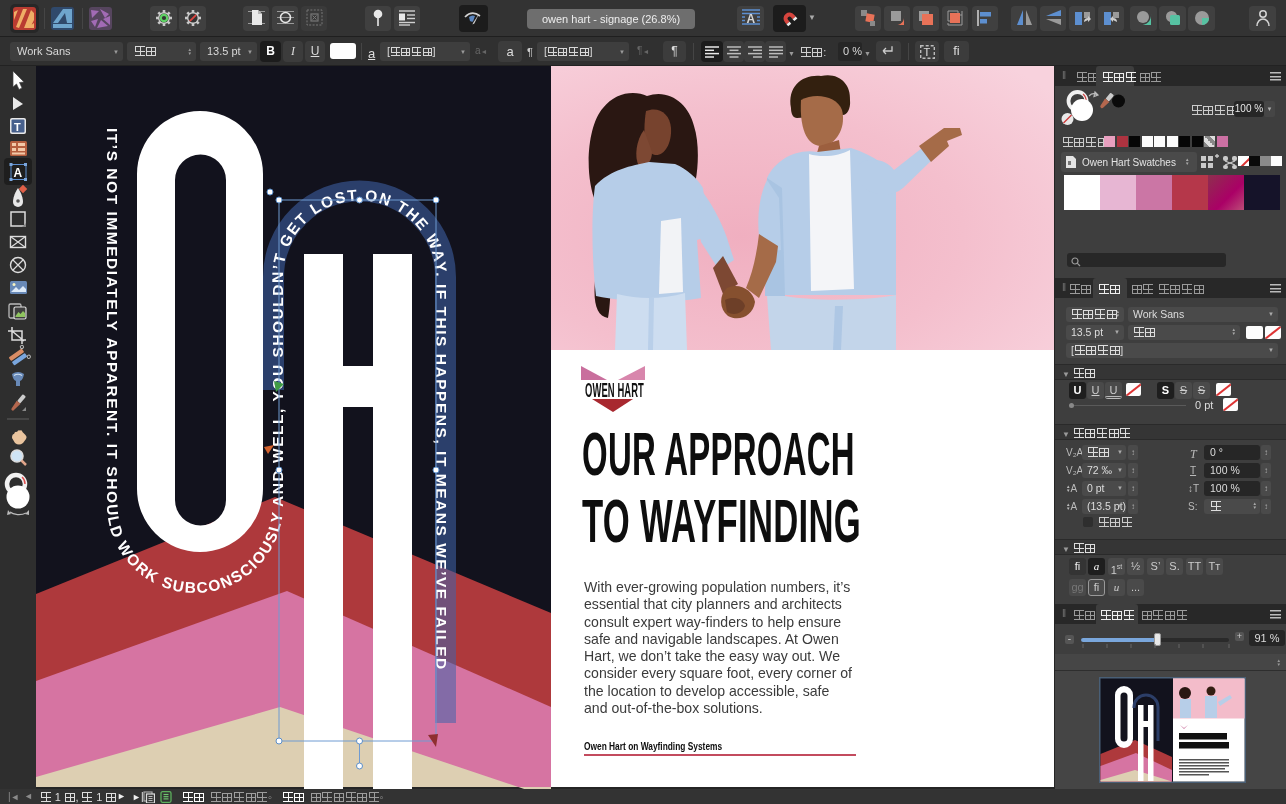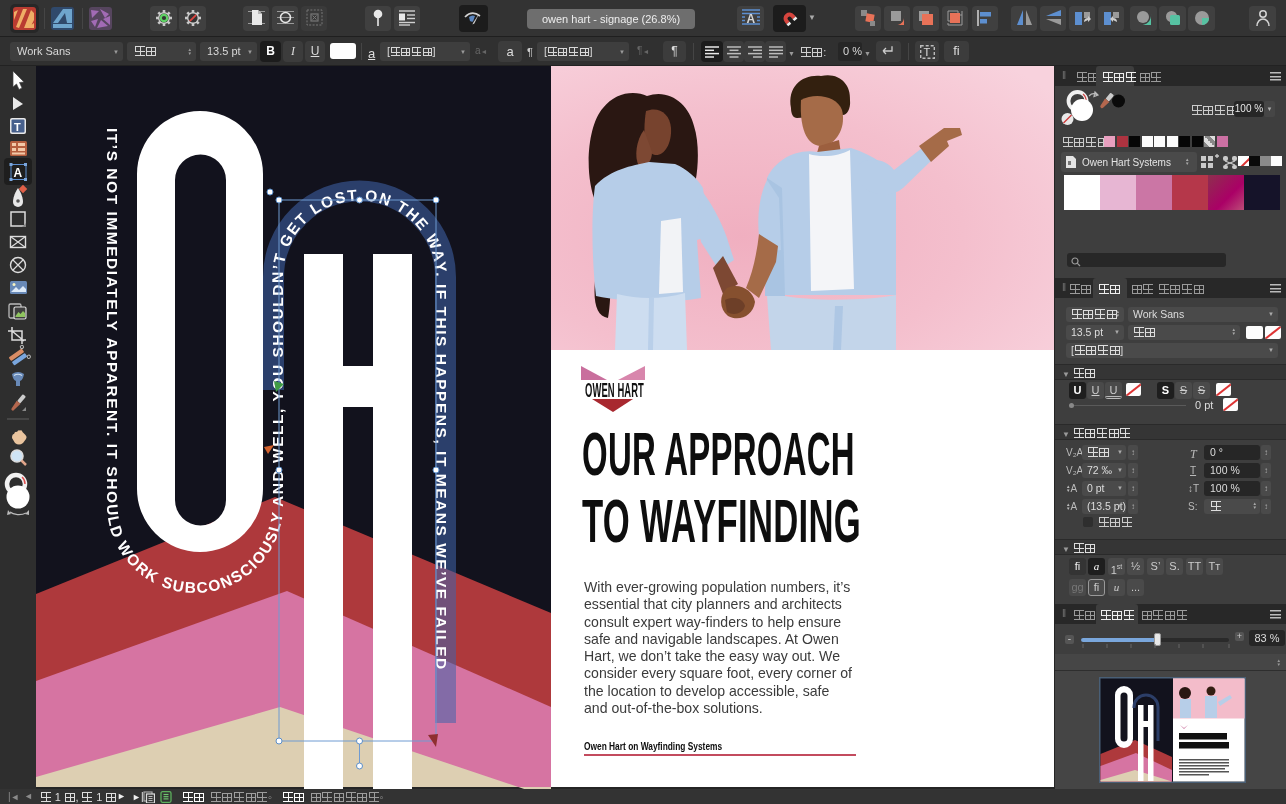--- a/index.html
+++ b/index.html
@@ -517,21 +517,21 @@
     <div class="abs" style="left:209px;top:15px;width:11px;height:16px;background:#464646;border-radius:2px;color:#aaa;font-size:6px;text-align:center;line-height:16px">▼</div>
     <div class="abs" style="left:7px;top:50px;font-size:11px;color:#ccc"><span class="z"></span><span class="z b"></span><span class="z"></span><span class="z b"></span>:</div>
     <div class="abs" style="left:49px;top:50px;height:11px">
       <span class="sw" style="background:#e8a0bf"></span><span class="sw" style="background:#ad3340"></span><span class="sw" style="background:#060606"></span><span class="sw" style="background:#fbfbfb"></span><span class="sw" style="background:#fbfbfb"></span><span class="sw" style="background:#fbfbfb"></span><span class="sw" style="background:#060606"></span><span class="sw" style="background:#060606"></span><span class="sw" style="background:linear-gradient(45deg,#888 25%,#ddd 25%,#ddd 50%,#888 50%,#888 75%,#ddd 75%)"></span><span class="sw" style="background:#cb70a3"></span>
     </div>
     <div class="abs" style="left:6px;top:66px;width:136px;height:20px;background:#4a4a4a;border-radius:3px">
       <svg class="abs" style="left:4px;top:3px" width="12" height="14" viewBox="0 0 12 14">
             <path d="M1,1 h7 l3,3 v9 h-10 Z" fill="#e4e4e4"></path>
             <rect x="3" y="6" width="3" height="4" fill="#777"></rect>
           </svg>
-      <div class="abs" style="left:21px;top:5px;font-size:10px;color:#e4e4e4;white-space:nowrap">Owen Hart Systems</div>
+      <div class="abs" style="left:21px;top:5px;font-size:10px;color:#e4e4e4;white-space:nowrap">Owen Hart Swatches</div>
       <div class="abs" style="left:124px;top:4px;color:#aaa;font-size:9px"><span class="ud">▲<br>▼</span></div>
     </div>
     <svg class="abs" style="left:146px;top:68px" width="36" height="17" viewBox="0 0 36 17">
       <g fill="#c9c9c9">
             <rect x="0" y="2" width="5" height="5"></rect>
             <rect x="7" y="2" width="5" height="5"></rect>
             <rect x="0" y="9" width="5" height="5"></rect>
             <rect x="7" y="9" width="5" height="5"></rect>
             <path d="M14,2 h4 m-2,-2 v4" stroke="#c9c9c9" stroke-width="1.3"></path>
           </g>
@@ -647,21 +647,21 @@
             <line x1="2" y1="0" x2="2" y2="4"></line>
             <line x1="26" y1="0" x2="26" y2="4"></line>
             <line x1="50" y1="0" x2="50" y2="4"></line>
             <line x1="74" y1="0" x2="74" y2="4"></line>
             <line x1="98" y1="0" x2="98" y2="4"></line>
             <line x1="122" y1="0" x2="122" y2="4"></line>
             <line x1="148" y1="0" x2="148" y2="4"></line>
           </g>
         </svg>
     <div class="abs" style="left:180px;top:8px;width:9px;height:9px;background:#555;border-radius:2px;color:#ccc;font-size:9px;line-height:9px;text-align:center">+</div>
-    <div class="abs" style="left:194px;top:6px;width:36px;height:16px;background:#262626;border-radius:3px;color:#ddd;font-size:11px;line-height:16px;text-align:center">83 %</div>
+    <div class="abs" style="left:194px;top:6px;width:36px;height:16px;background:#262626;border-radius:3px;color:#ddd;font-size:11px;line-height:16px;text-align:center">91 %</div>
     <div class="abs" style="left:0;top:30px;width:232px;height:17px;background:#464646;border-bottom:1px solid #2e2e2e">
           <span style="position:absolute;right:6px;top:4px;color:#999;font-size:8px"><span class="ud">▲<br>▼</span></span>
         </div>
     <div class="abs" style="left:0;top:47px;width:232px;height:118px;background:#454545"></div>
 
     <svg class="abs" style="left:44px;top:53px" width="147" height="106" viewBox="0 0 147 106">
       <rect x="0" y="0" width="147" height="106" fill="#4f8fd0" opacity="0.35"></rect>
       <rect x="1.5" y="1.5" width="144" height="103" fill="#12121d"></rect>
       <rect x="74" y="1.5" width="71.5" height="103" fill="#fff"></rect>
       <rect x="74" y="1.5" width="71.5" height="40" fill="#f3bcca"></rect>

